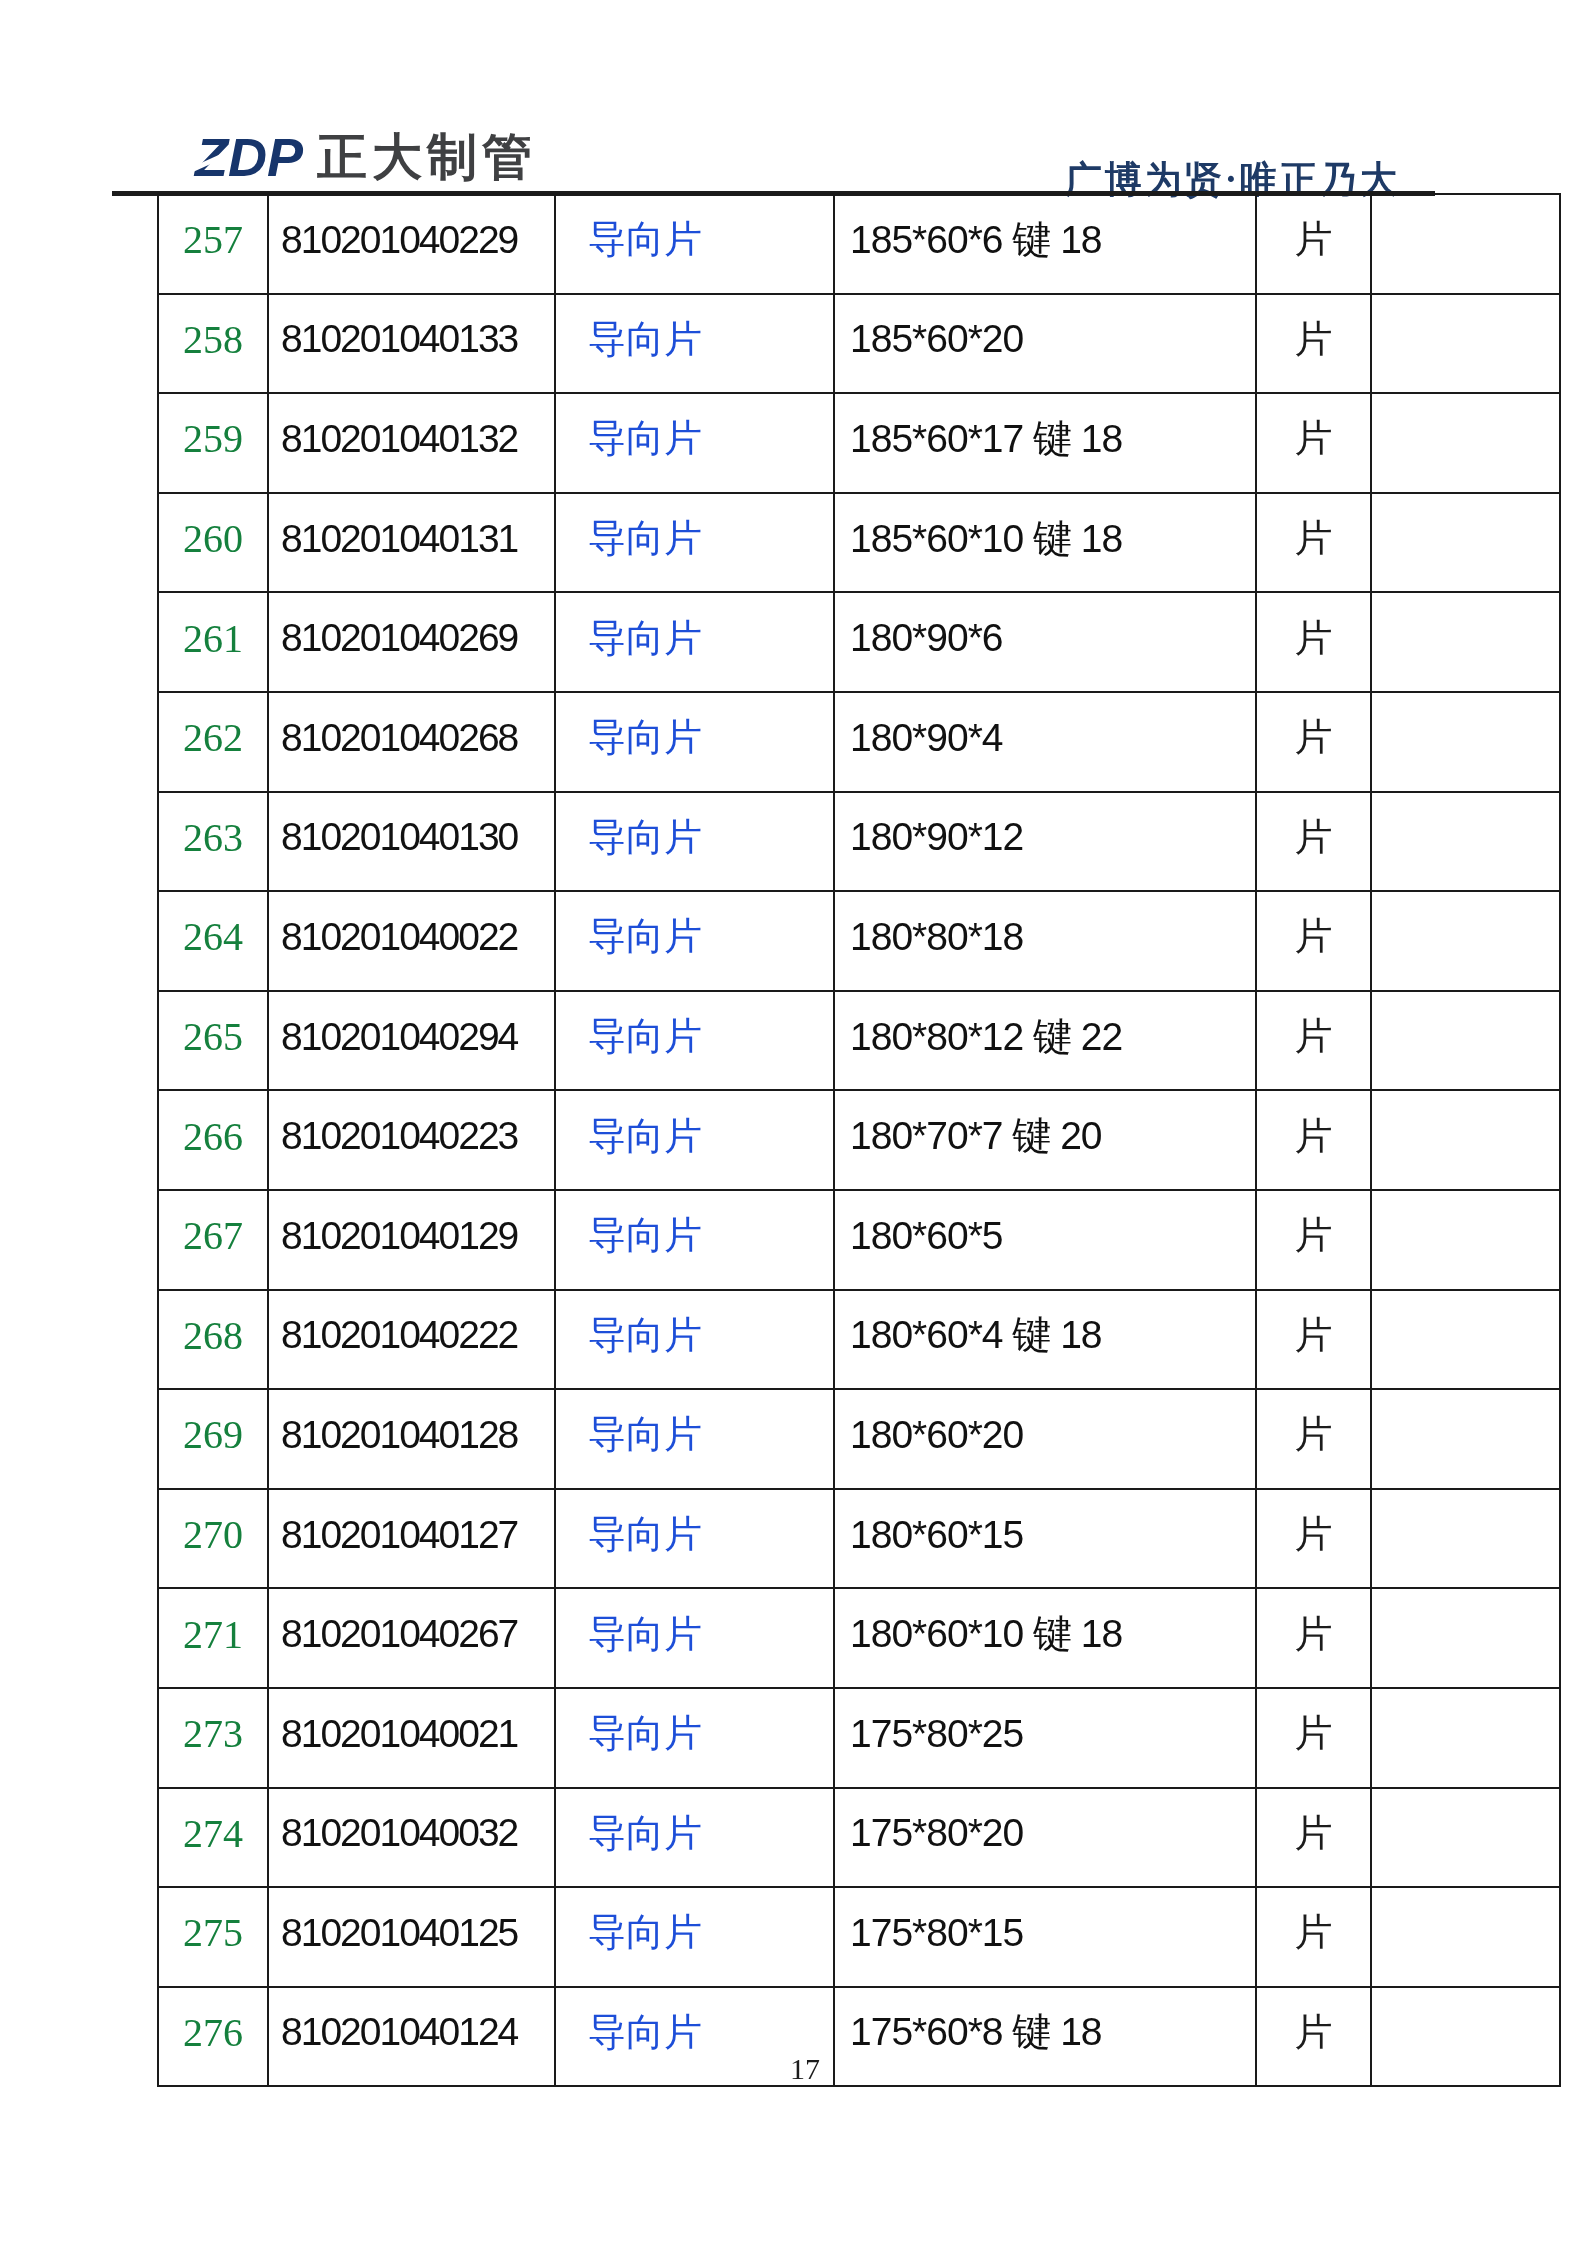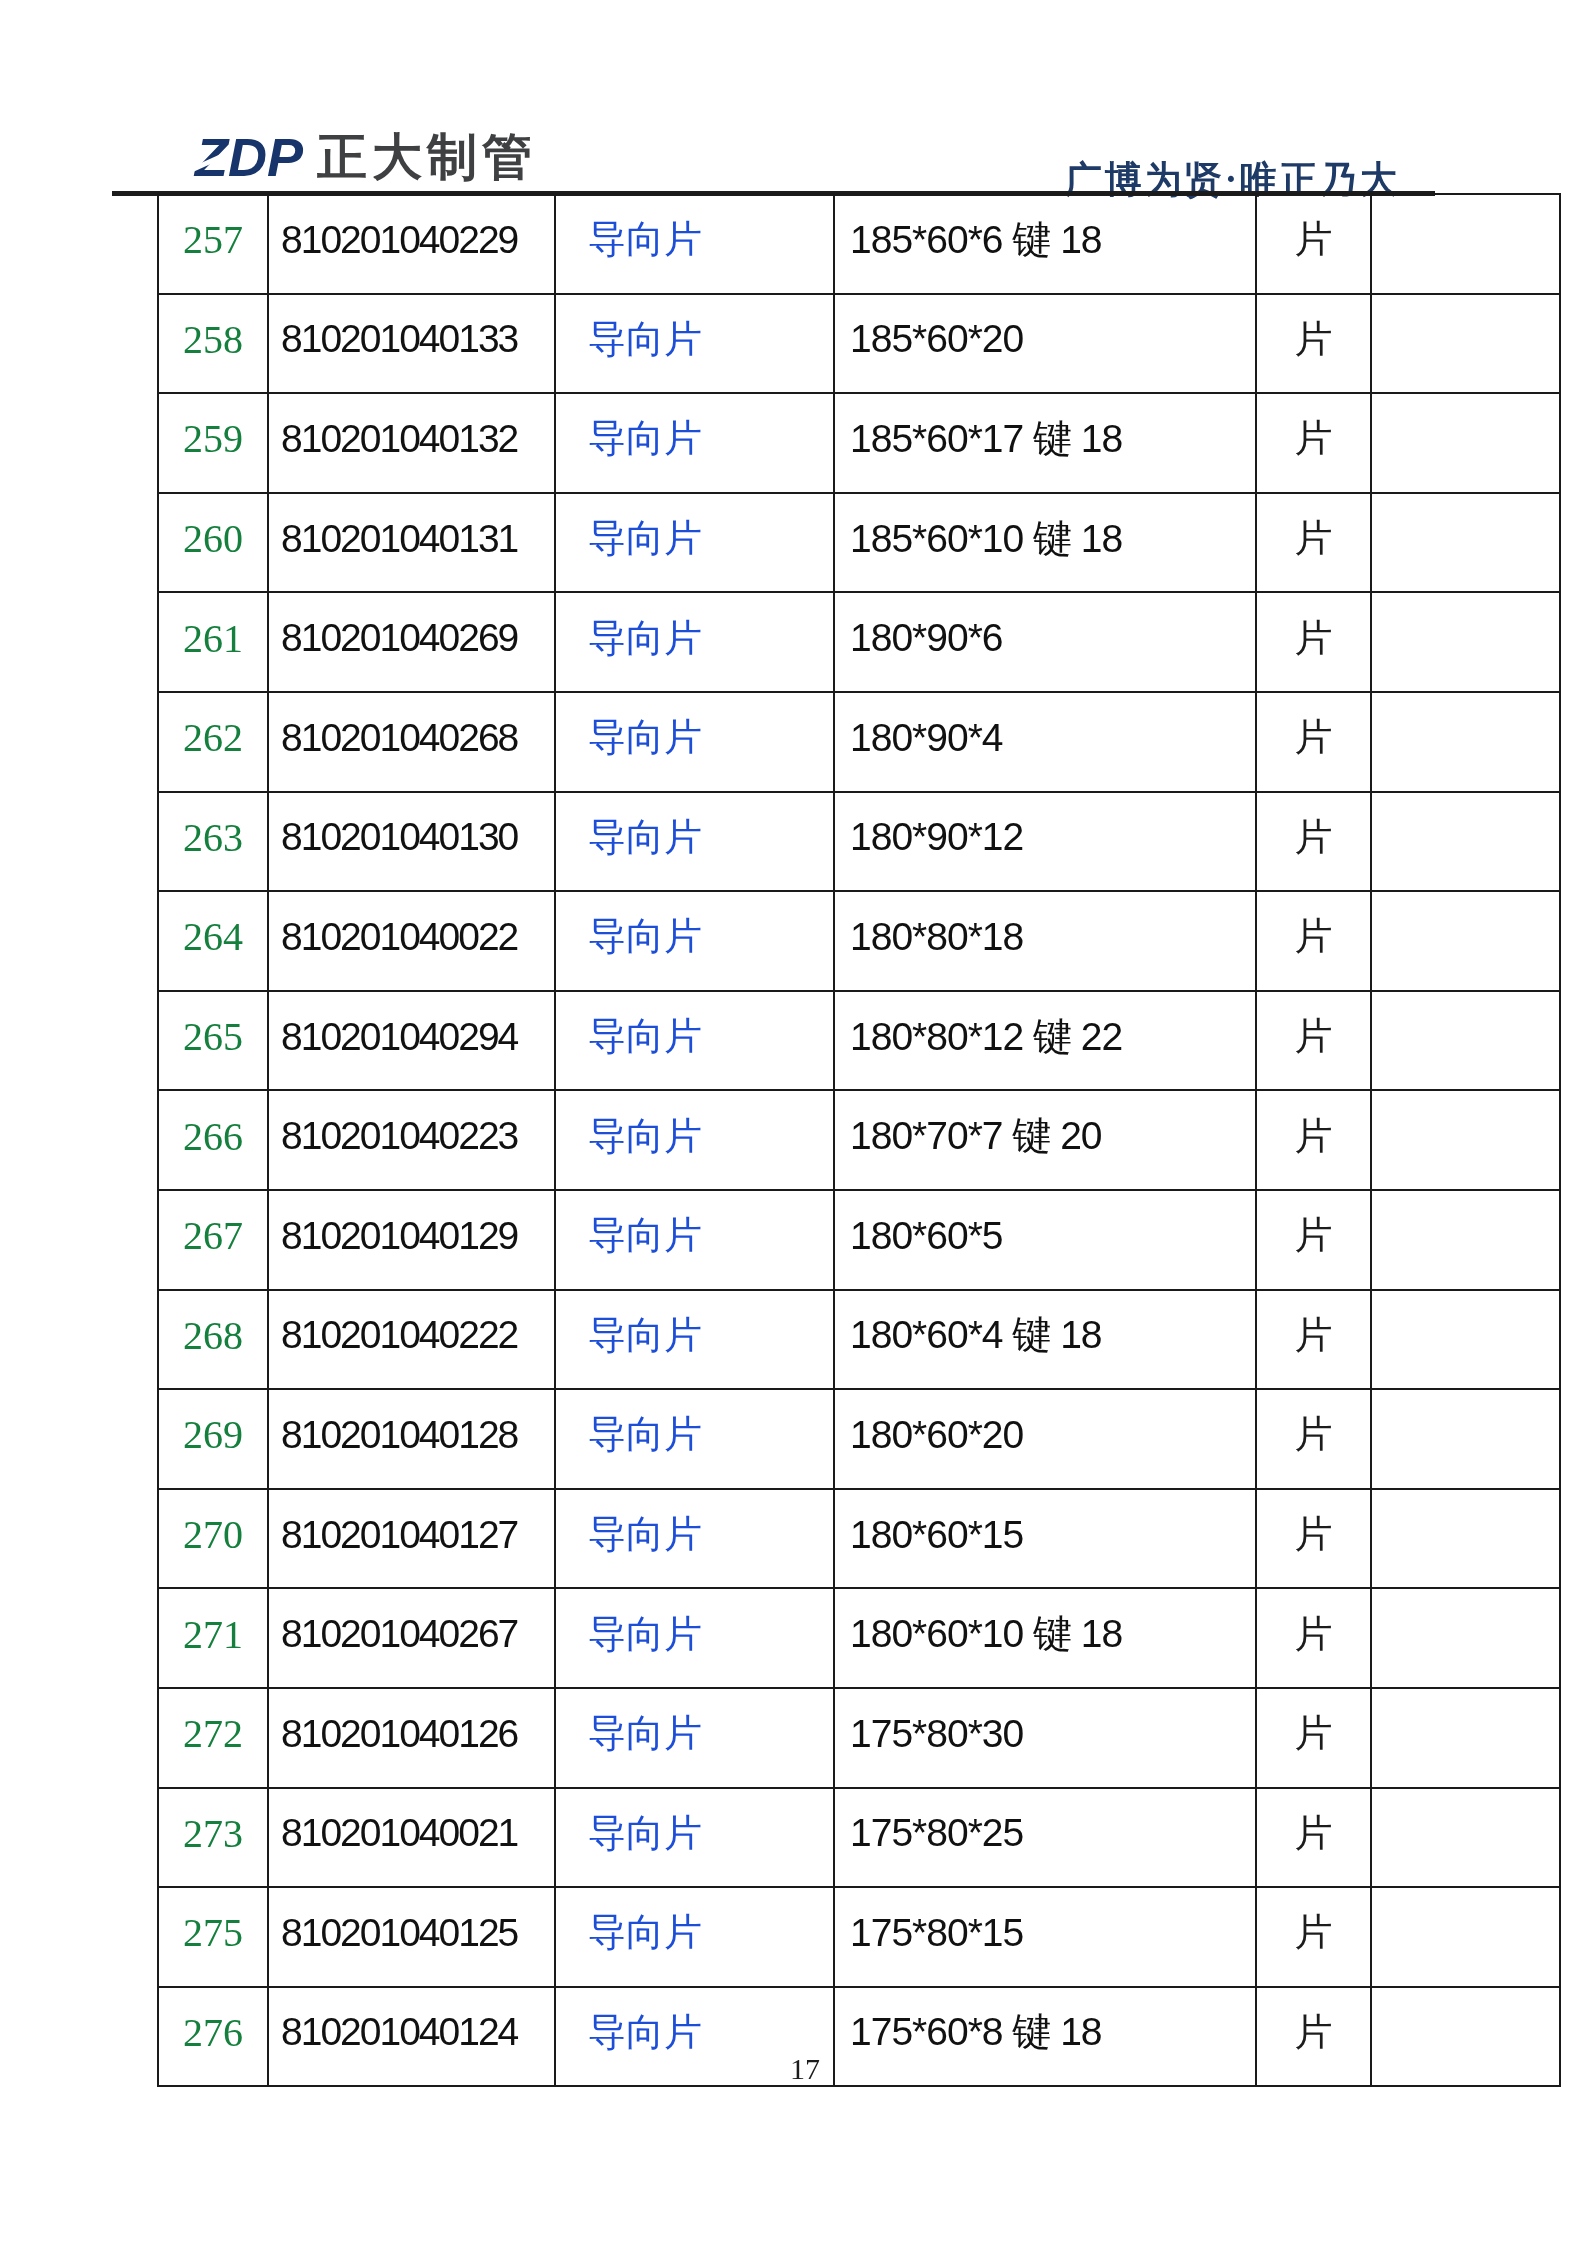--- a/index.html
+++ b/index.html
@@ -288,36 +288,36 @@
       </tr>
       <tr>
         <td class="cell-index">271</td>
         <td class="cell-code">810201040267</td>
         <td class="cell-name">导向片</td>
         <td class="cell-spec">180*60*10 键 18</td>
         <td class="cell-unit">片</td>
         <td class="cell-remark"></td>
       </tr>
       <tr>
-        <td class="cell-index">272</td>
-        <td class="cell-code">810201040126</td>
-        <td class="cell-name">导向片</td>
-        <td class="cell-spec">175*80*30</td>
-        <td class="cell-unit">片</td>
-        <td class="cell-remark"></td>
-      </tr>
-      <tr>
         <td class="cell-index">273</td>
         <td class="cell-code">810201040021</td>
         <td class="cell-name">导向片</td>
         <td class="cell-spec">175*80*25</td>
         <td class="cell-unit">片</td>
         <td class="cell-remark"></td>
       </tr>
       <tr>
+        <td class="cell-index">274</td>
+        <td class="cell-code">810201040032</td>
+        <td class="cell-name">导向片</td>
+        <td class="cell-spec">175*80*20</td>
+        <td class="cell-unit">片</td>
+        <td class="cell-remark"></td>
+      </tr>
+      <tr>
         <td class="cell-index">275</td>
         <td class="cell-code">810201040125</td>
         <td class="cell-name">导向片</td>
         <td class="cell-spec">175*80*15</td>
         <td class="cell-unit">片</td>
         <td class="cell-remark"></td>
       </tr>
       <tr>
         <td class="cell-index">276</td>
         <td class="cell-code">810201040124</td>

